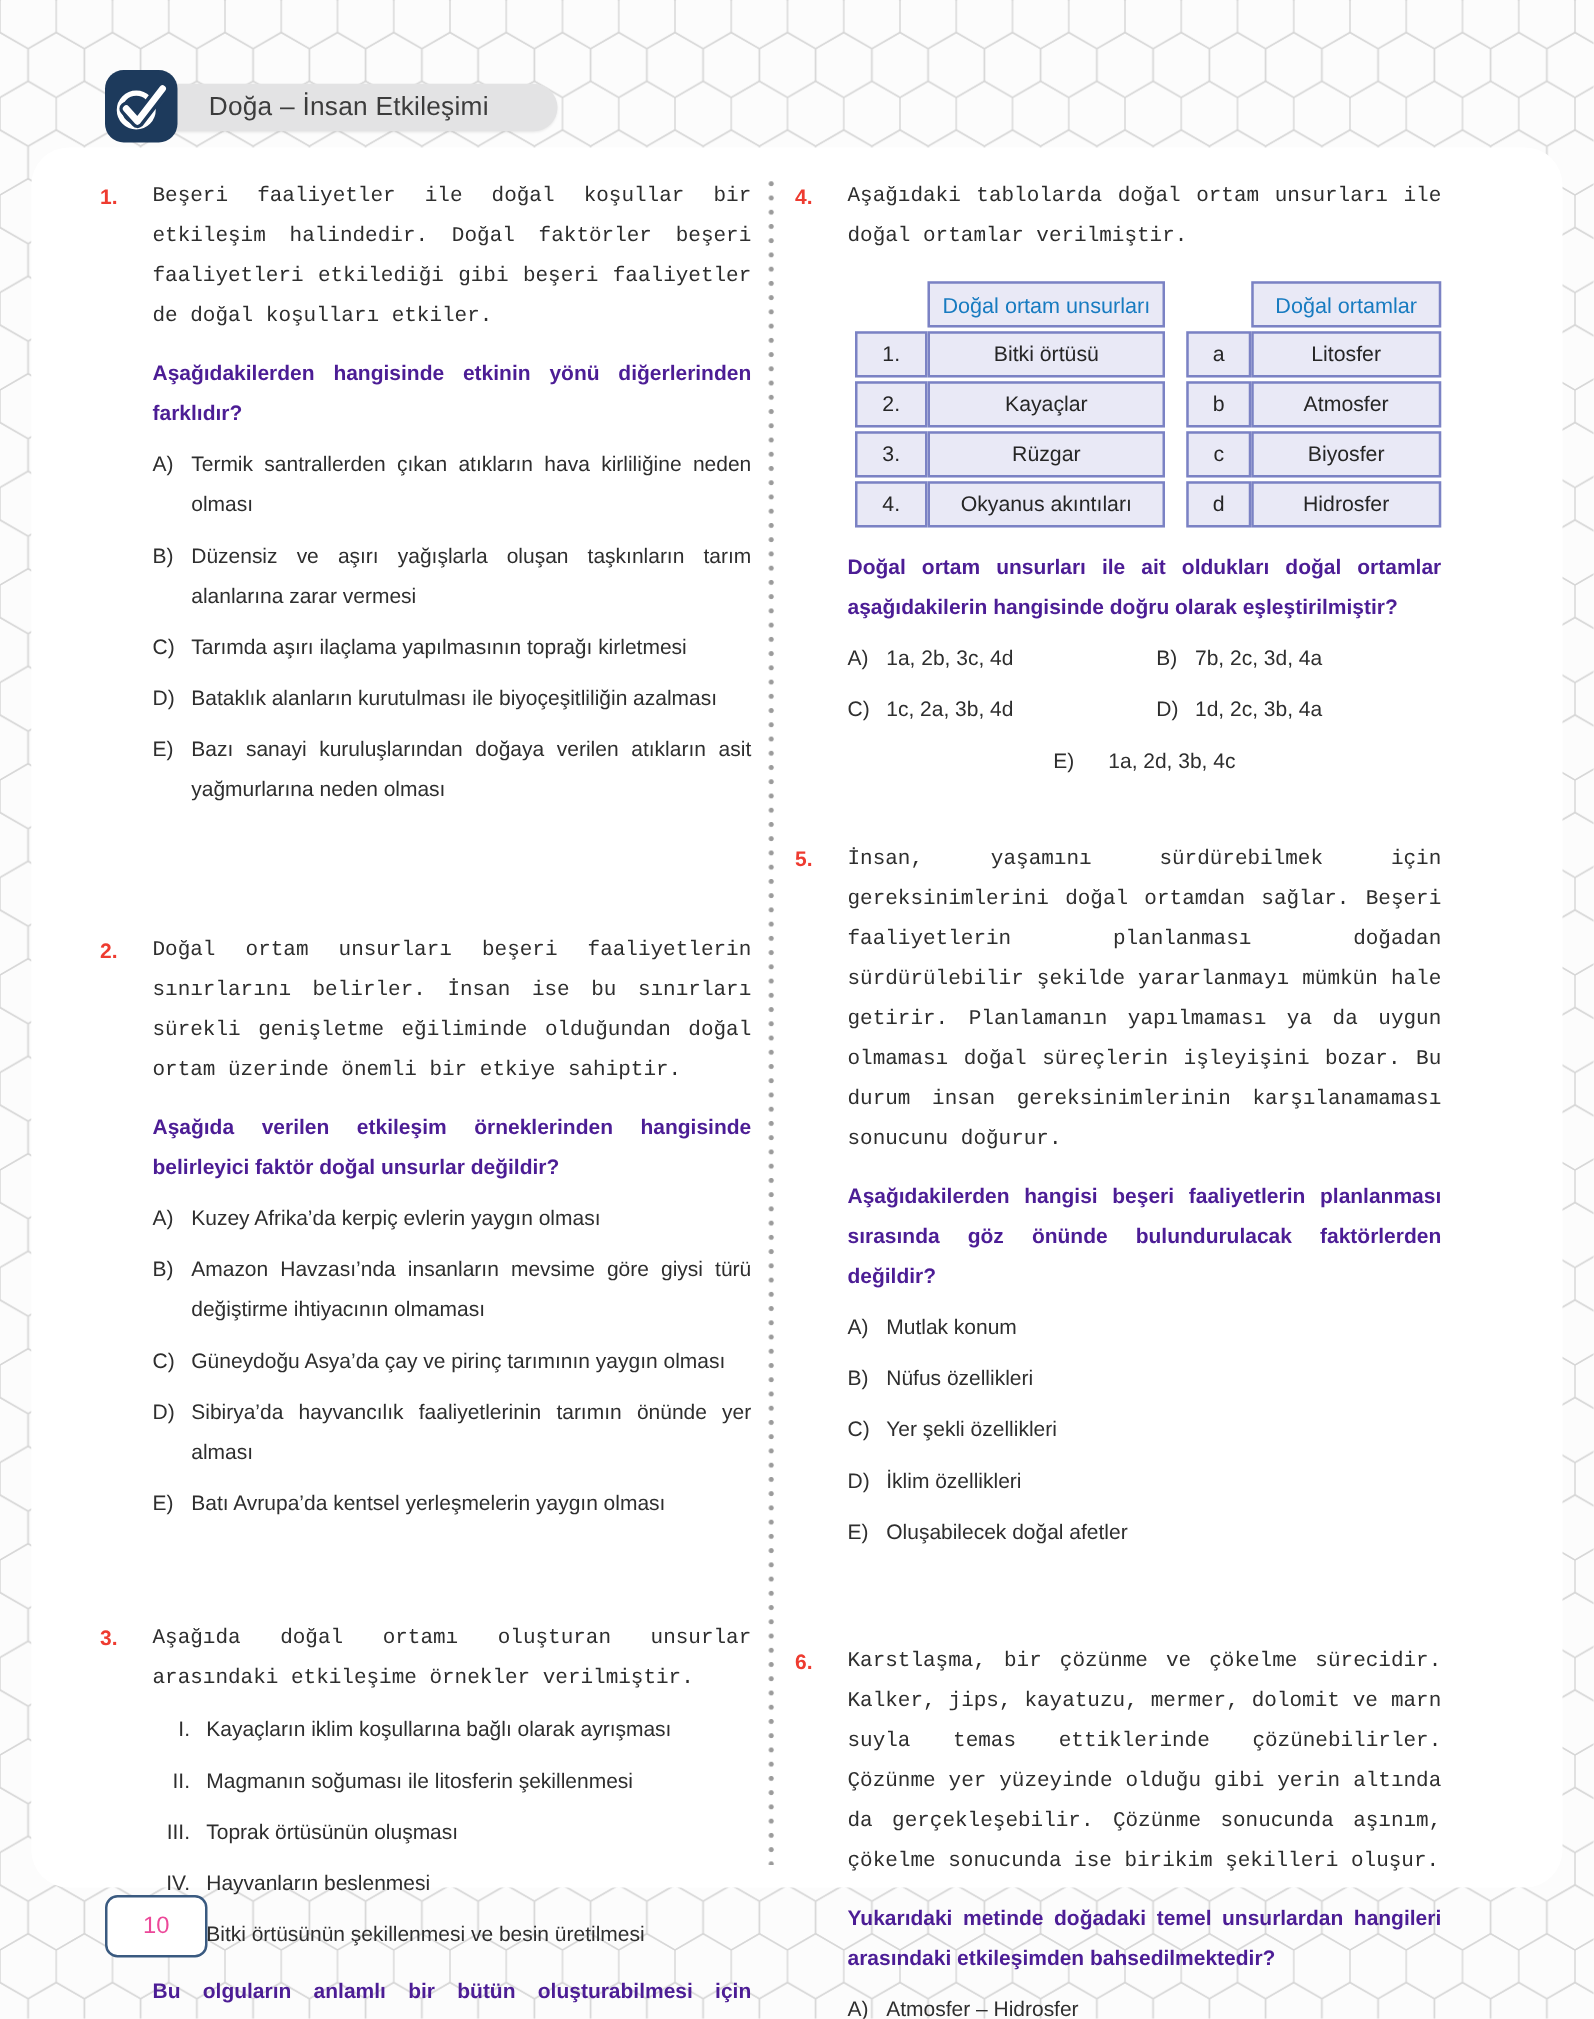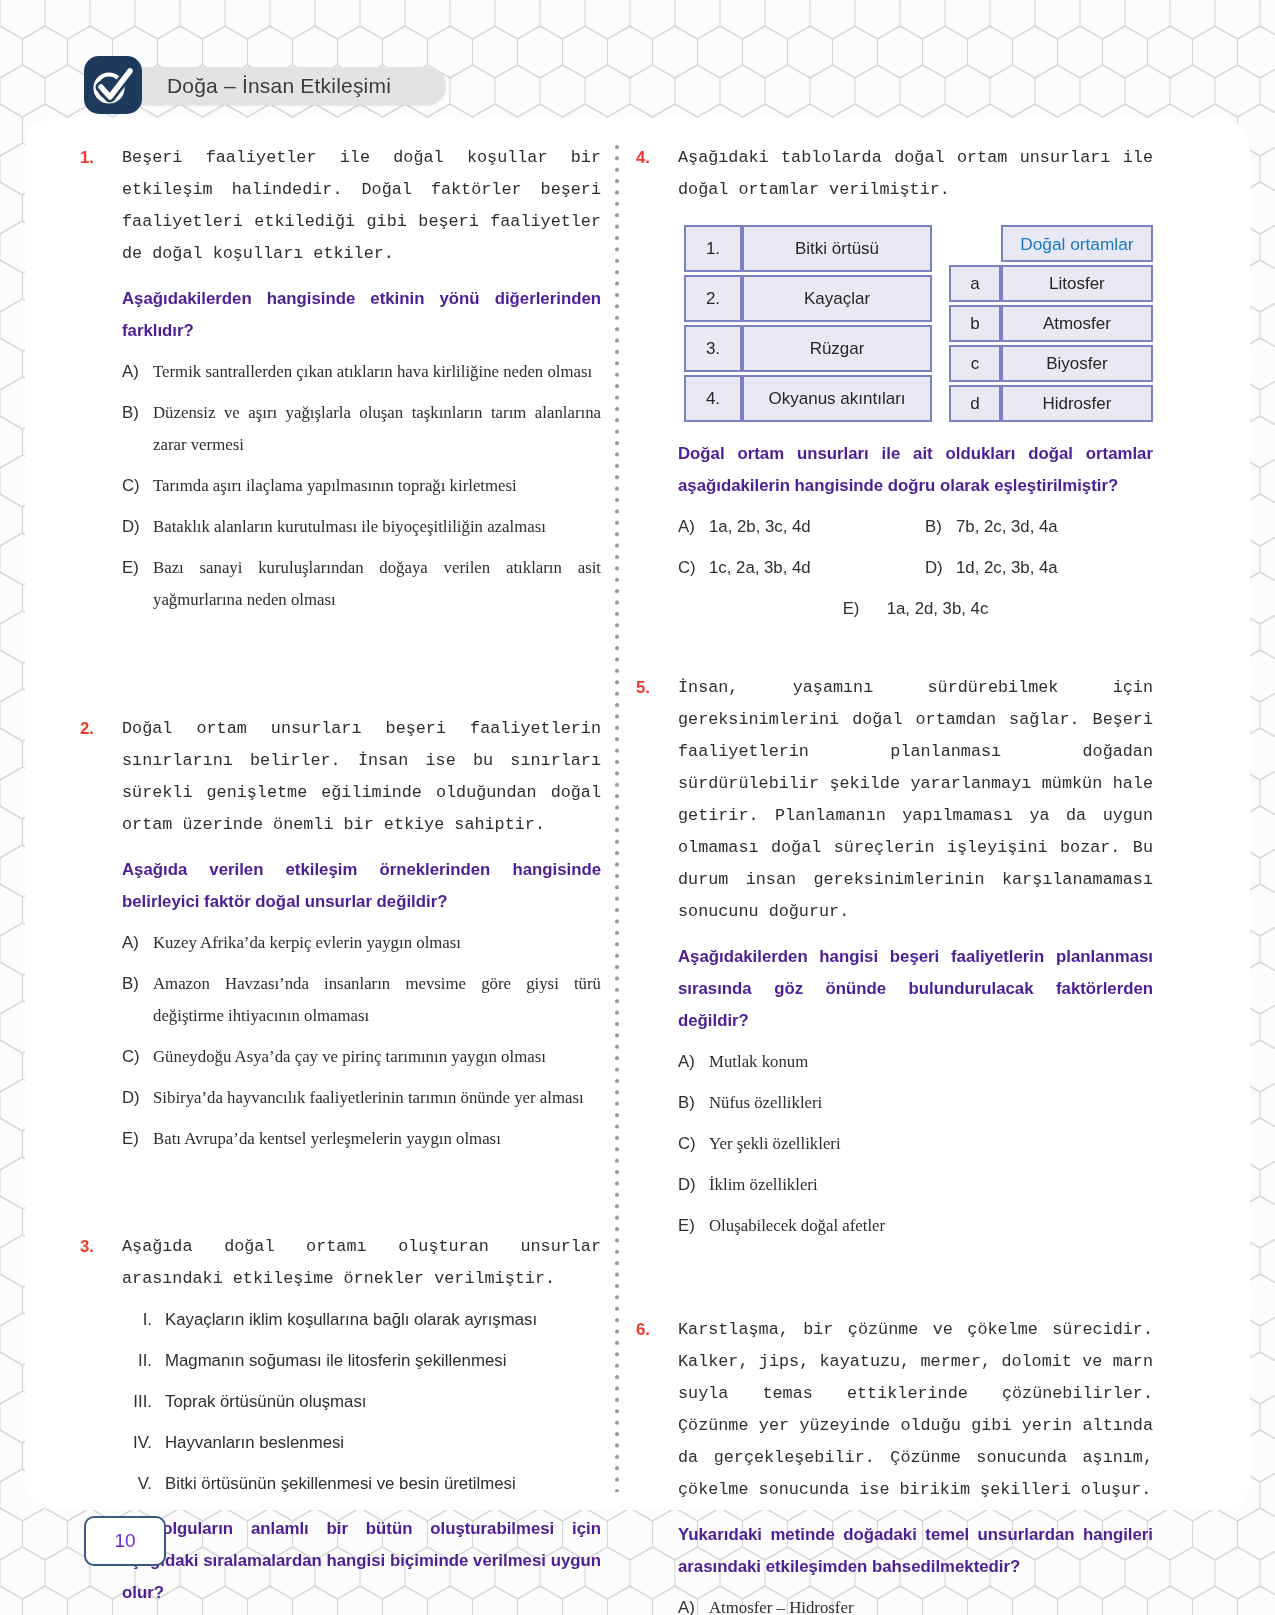--- a/index.html
+++ b/index.html
@@ -50,21 +50,21 @@
     position: absolute; left: 0; top: 0;
     color: #ee3b30; font-weight: bold;
   }
   .qtext { margin: 0; text-align: justify; font-family: Liberation Mono, monospace; }
   .qstem { margin: 13px 0 0 0; font-weight: bold; color: #4c1d95; text-align: justify; }
   .u { text-underline-offset: 4px; }
 
   .opts { margin-top: 3px; }
   .opt { display: flex; margin-top: 9px; }
   .opt-letter { width: 31px; flex-shrink: 0; }
-  .opt-text { flex: 1; text-align: justify; font-family: Liberation Serif, serif; }
+  .opt-text { flex: 1; text-align: justify; }
 
   .ritem { display: flex; margin-top: 9px; }
   .ritem-label { width: 30px; text-align: right; margin-right: 13px; flex-shrink: 0; }
   .ritem-text { flex: 1; }
 
   
   .opt-row { display: flex; margin-top: 9px; }
   .opt-cell { display: flex; }
   .opt-cell .opt-letter { width: 31px; }
   .q4 .opt-cell.first { width: 247px; flex-shrink: 0; }
@@ -87,21 +87,21 @@
   .spacer-q2 { margin-top: 97px; }
   .spacer-q3 { margin-top: 76px; }
   .spacer-q5 { margin-top: 47px; }
   .spacer-q6 { margin-top: 72px; }
 
   .page-box {
     position: absolute; left: 84px; top: 1516px;
     width: 78px; height: 46px; z-index: 2;
     background: #fff; border: 2px solid #3a5a80; border-radius: 10px;
     display: flex; align-items: center; justify-content: center;
-    font-size: 19px; color: #6d28d9;
+    font-size: 19px; color: #ec4899;
   }
 </style>
 </head>
 <body>
 
 <svg class="hexbg" width="1275" height="1615">
   <defs>
     <pattern id="hex" width="45" height="78" patternUnits="userSpaceOnUse">
       <g fill="none" stroke="#d6d6d6" stroke-width="1.1">
         <polygon points="22.5,-13 45,0 45,26 22.5,39 0,26 0,0"></polygon>
@@ -219,20 +219,24 @@
 </div>
 
 <div class="col col-right">
 
   <div class="question q4">
     <span class="qnum">4.</span>
     <p class="qtext">Aşağıdaki tablolarda doğal ortam unsurları ile doğal ortamlar verilmiştir.</p>
     <div class="tables">
       <table class="dtable t-left">
         <tbody>
+            <tr>
+          <td class="cell-spacer"></td>
+          <th class="cell-head">Doğal ortam unsurları</th>
+        </tr>
         <tr>
               <td class="cell-key">1.</td>
               <td class="cell-val">Bitki örtüsü</td>
             </tr>
         <tr>
               <td class="cell-key">2.</td>
               <td class="cell-val">Kayaçlar</td>
             </tr>
         <tr>
               <td class="cell-key">3.</td>

